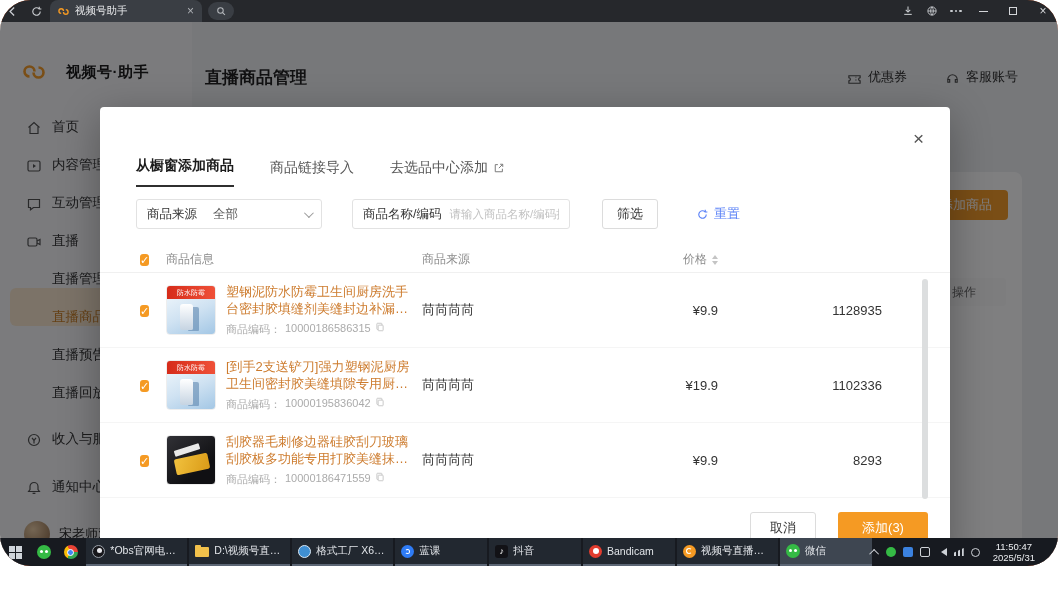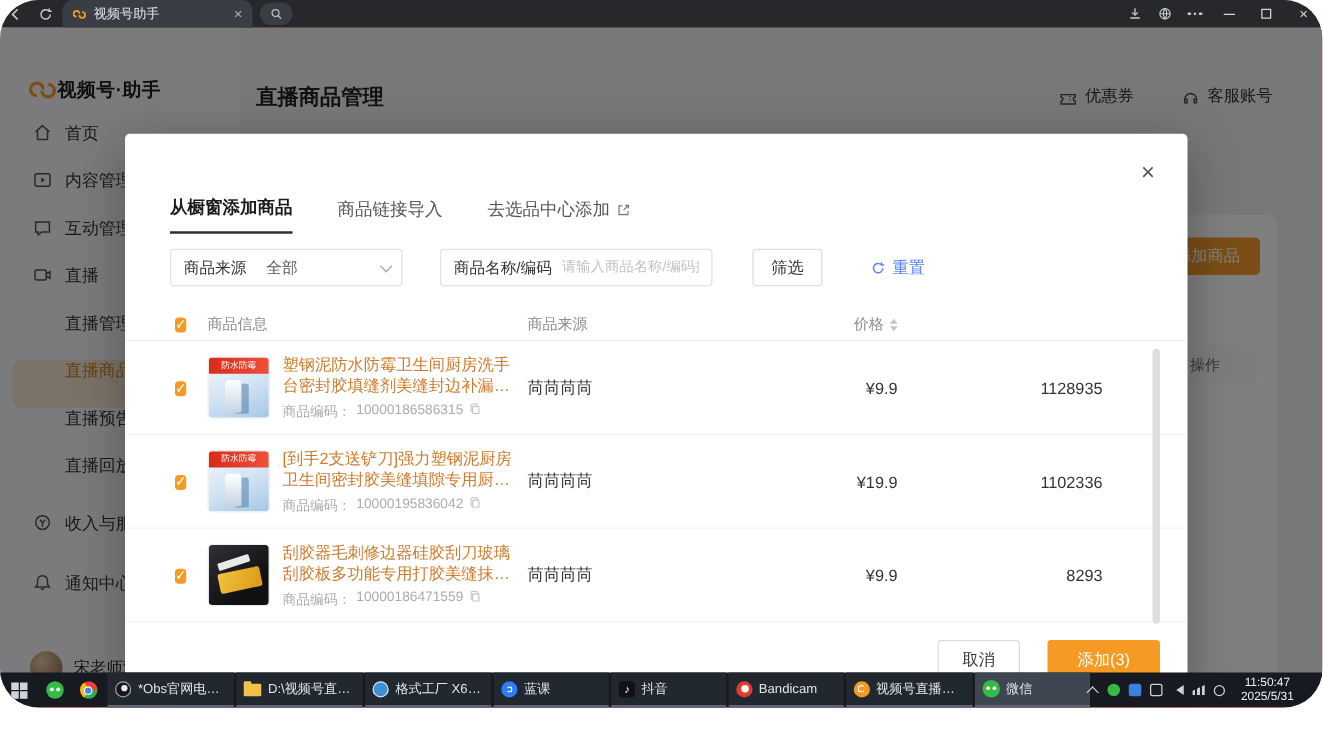--- a/index.html
+++ b/index.html
@@ -17,24 +17,24 @@
   .chrome-spacer { flex:1; }
   .win-btn { width:30px; height:22px; display:flex; align-items:center; justify-content:center; color:#d4d6d9; font-size:12px; }
   .min-bar { width:9px; height:1px; background:#d4d6d9; }
   .max-box { width:8px; height:8px; border:1px solid #d4d6d9; }
   .dots { display:flex; gap:2px; }
   .dots i { width:2.5px; height:2.5px; border-radius:50%; background:#c9ccd0; }
 
   
   .page { position:absolute; top:22px; left:0; width:1058px; height:543px; background:#eef0f2; }
   .sidebar { position:absolute; top:0; left:0; bottom:0; width:192px; background:#f6f7f9; }
-  .logo-row { display:flex; align-items:center; gap:0; margin:36px 0 0 22px; height:28px;text-align:right; }
+  .logo-row { display:flex; align-items:center; gap:20px; margin:36px 0 0 22px; height:28px;text-align:right; }
   .logo-text { font-size:15px; font-weight:bold; color:#141414; letter-spacing:.5px; }
   .nav { margin-top:12px; }
-  .nav-item { height:38px; display:flex; align-items:flex-start; gap:10px; padding-left:26px; font-size:13.5px; color:#2e2e2e; cursor:default; }
+  .nav-item { height:38px; display:flex; align-items:flex-end; gap:10px; padding-left:26px; font-size:13.5px; color:#2e2e2e; cursor:default; }
   .nav-item .nico { color:#4c4c4c; }
   .nav-sub { padding-left:52px; }
   .nav-active { background:#f8e7cd; color:#c97b20; margin:0 10px; padding-left:42px; border-radius:6px; }
   .gap8 { margin-top:8px; } .gap10 { margin-top:10px; }
   .sidebar-user { position:absolute; bottom:18px; left:24px; display:flex; align-items:center; gap:9px; font-size:13px; color:#222; }
   .avatar { width:26px; height:26px; border-radius:50%; background:radial-gradient(circle at 35% 32%, #e9cba3, #a3805d 70%, #6e5336); }
 
   .page-title { position:absolute; left:205px; top:44px; font-size:17px; font-weight:700; color:#1a1a1a; }
   .header-right { position:absolute; right:40px; top:46px; display:flex; gap:38px; align-items:center; font-size:13px; color:#2a2a2a; }
   .hr-item { display:flex; align-items:flex-end; gap:6px; }

